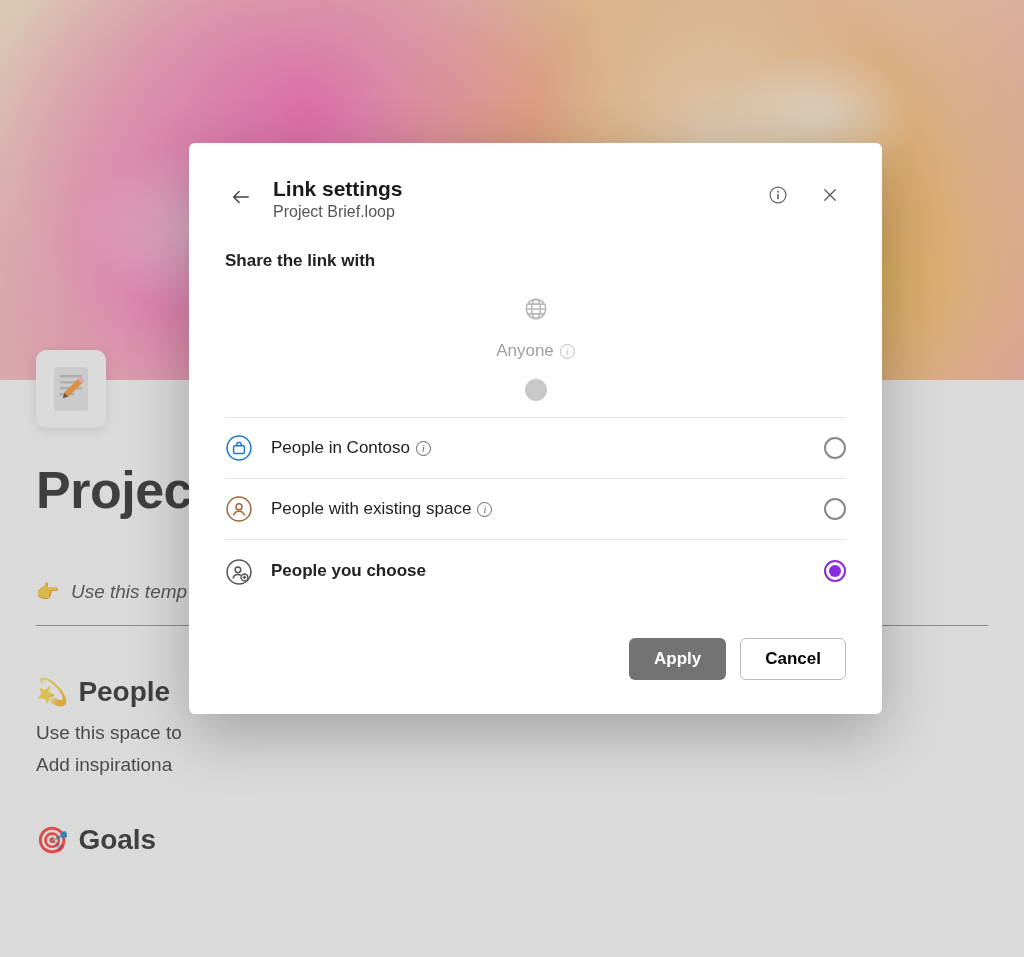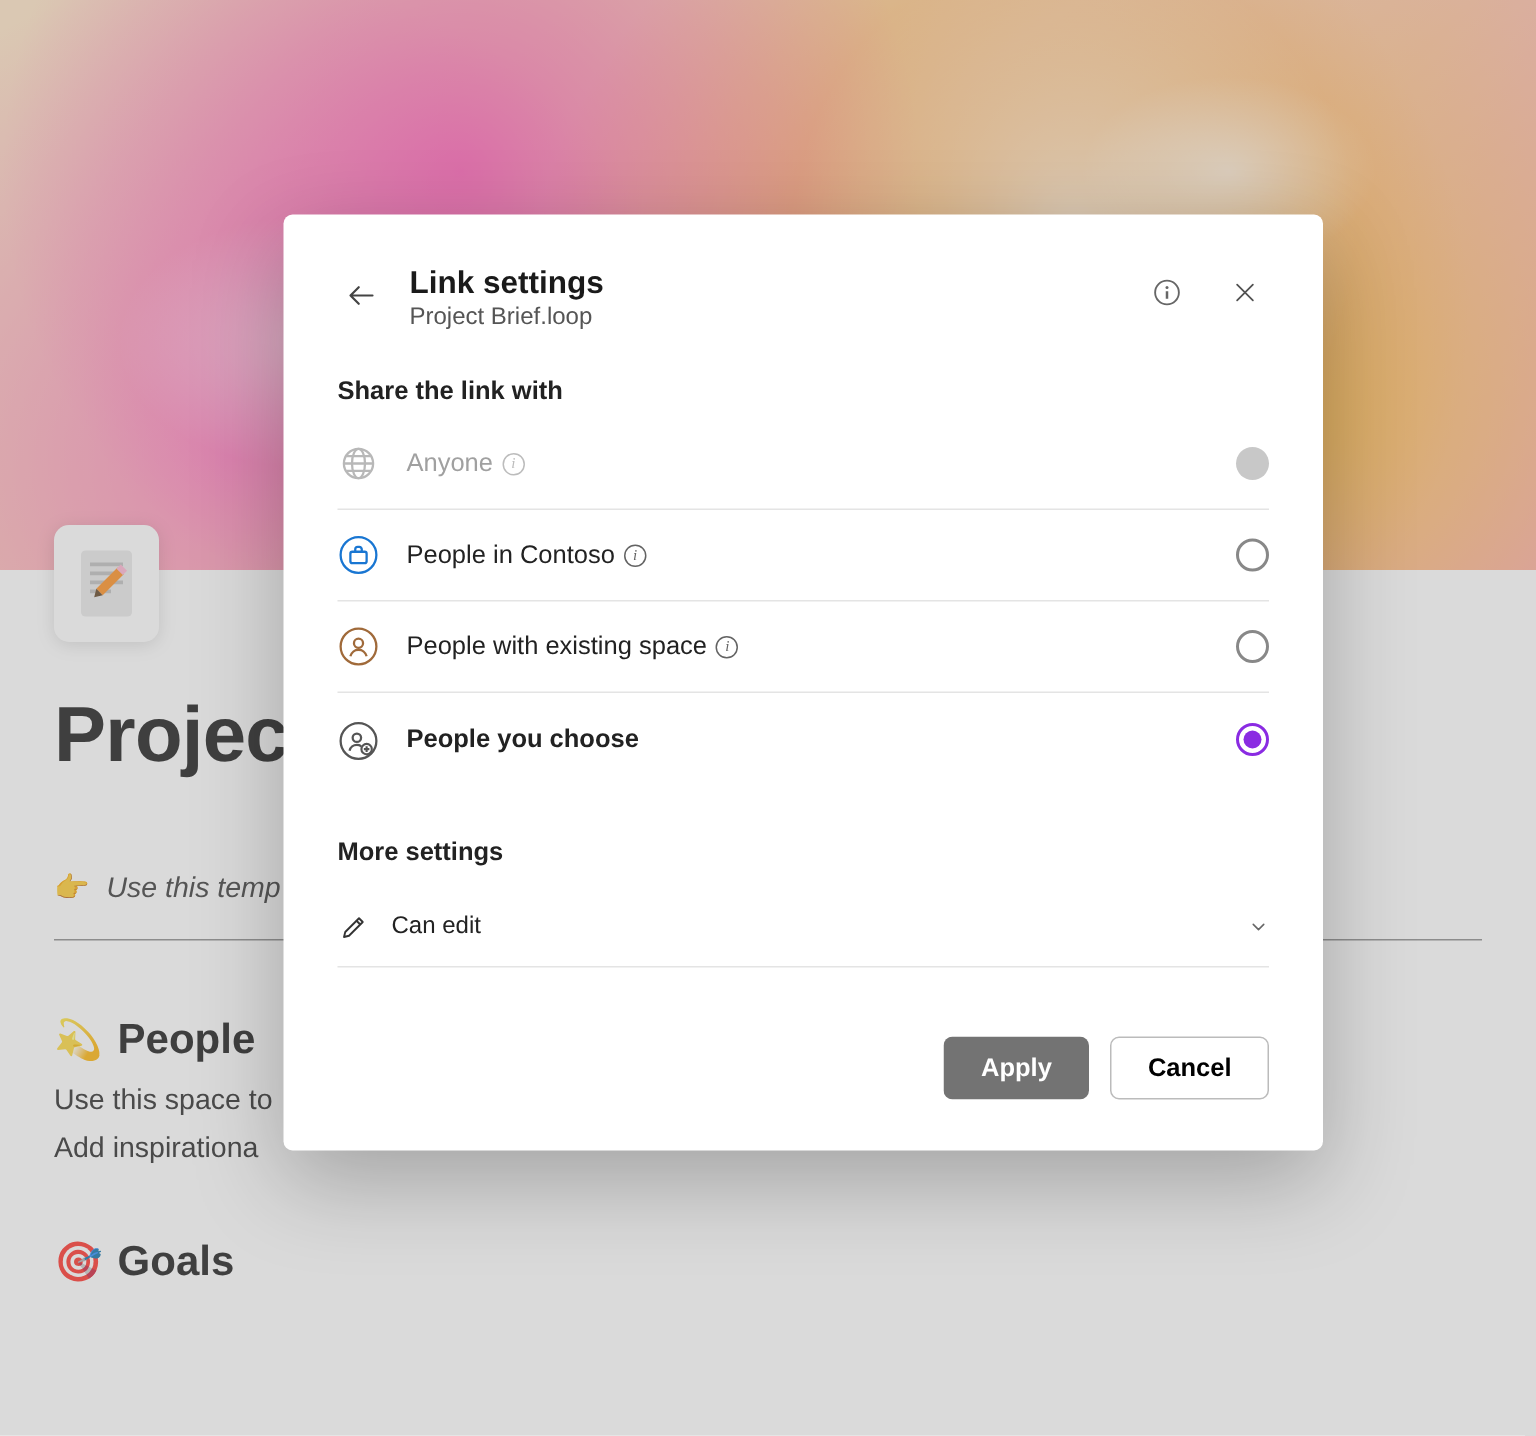--- a/index.html
+++ b/index.html
@@ -68,21 +68,21 @@
   .section-label { font-size: 17px; font-weight:600; color:#222; margin-bottom: 14px; margin-top: 11px; }
 
   .opt-list { }
   .opt {
     display:flex; align-items:center; gap: 18px;
     padding: 16px 0;
     border-bottom: 1px solid #e4e4e4;
     cursor:pointer;
   }
   .opt:first-of-type { padding-top: 10px; }
-  .opt.disabled { cursor: default; }
+  .opt.disabled { cursor: default; flex-direction: column; }
   .opt-icon { width: 28px; height:28px; display:flex; align-items:center; justify-content:center; flex-shrink:0; }
   .opt-body { flex:1; }
   .opt-label { font-size: 17px; color:#222; display:flex; align-items:center; gap:6px; }
   .opt.disabled .opt-label { color:#a0a0a0; }
   .opt.selected .opt-label { font-weight: 700; }
   .opt-desc { font-size: 14.5px; color:#666; margin-top: 4px; line-height:1.4; max-width: 420px; }
   .info-mini { width:15px; height:15px; border:1.3px solid currentColor; border-radius:50%; display:inline-flex; align-items:center; justify-content:center; font-size:10px; font-family: Georgia, serif; font-style: italic; font-weight: normal; opacity:0.7; }
 
   .radio {
     width:22px; height:22px; border-radius:50%; flex-shrink:0;
@@ -265,35 +265,18 @@
       </span>
       <div class="opt-body">
         <div class="opt-label">
           <span>People you choose</span>
         </div>
       </div>
       <span class="radio selected"></span>
     </div>
   </div>
 
-  <div class="more-section">
-    <div class="section-label">More settings</div>
-    <div class="perm-row">
-      <span class="opt-icon" style="width:22px;">
-        <svg width="20" height="20" viewBox="0 0 24 24">
-            <path d="M4 20l1-4L16 5l3 3L8 19l-4 1z" stroke="#333" stroke-width="1.5" fill="none" stroke-linejoin="round"></path>
-            <path d="M14 7l3 3" stroke="#333" stroke-width="1.5"></path>
-          </svg>
-      </span>
-      <span class="perm-label">Can edit</span>
-      <span class="chev">
-        <svg width="14" height="14" viewBox="0 0 24 24">
-            <path d="M6 9l6 6 6-6" stroke="#666" stroke-width="1.8" fill="none" stroke-linecap="round" stroke-linejoin="round"></path>
-          </svg>
-      </span>
-    </div>
-  </div>
 
   <div class="dlg-actions">
     <button class="btn btn-primary">Apply</button>
     <button class="btn btn-secondary">Cancel</button>
   </div>
 </div>
 
 </body></html>

